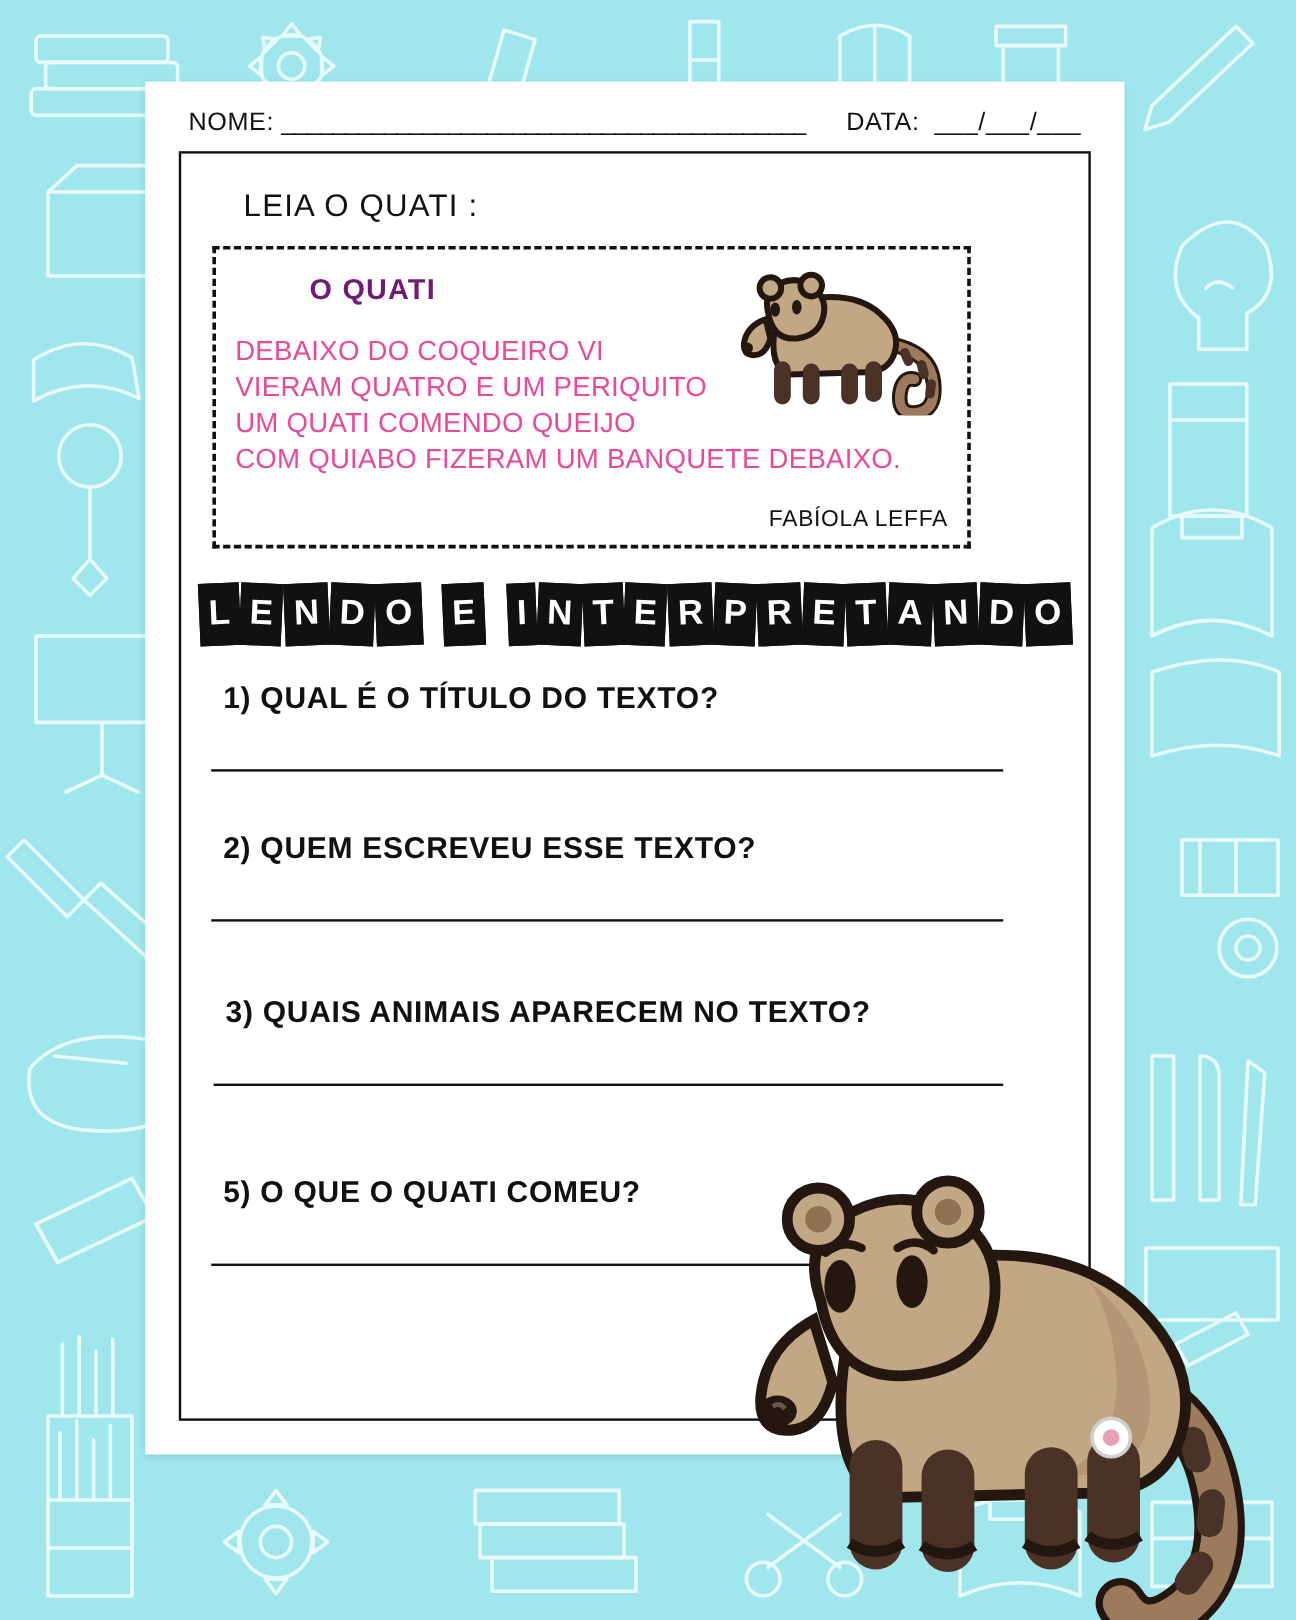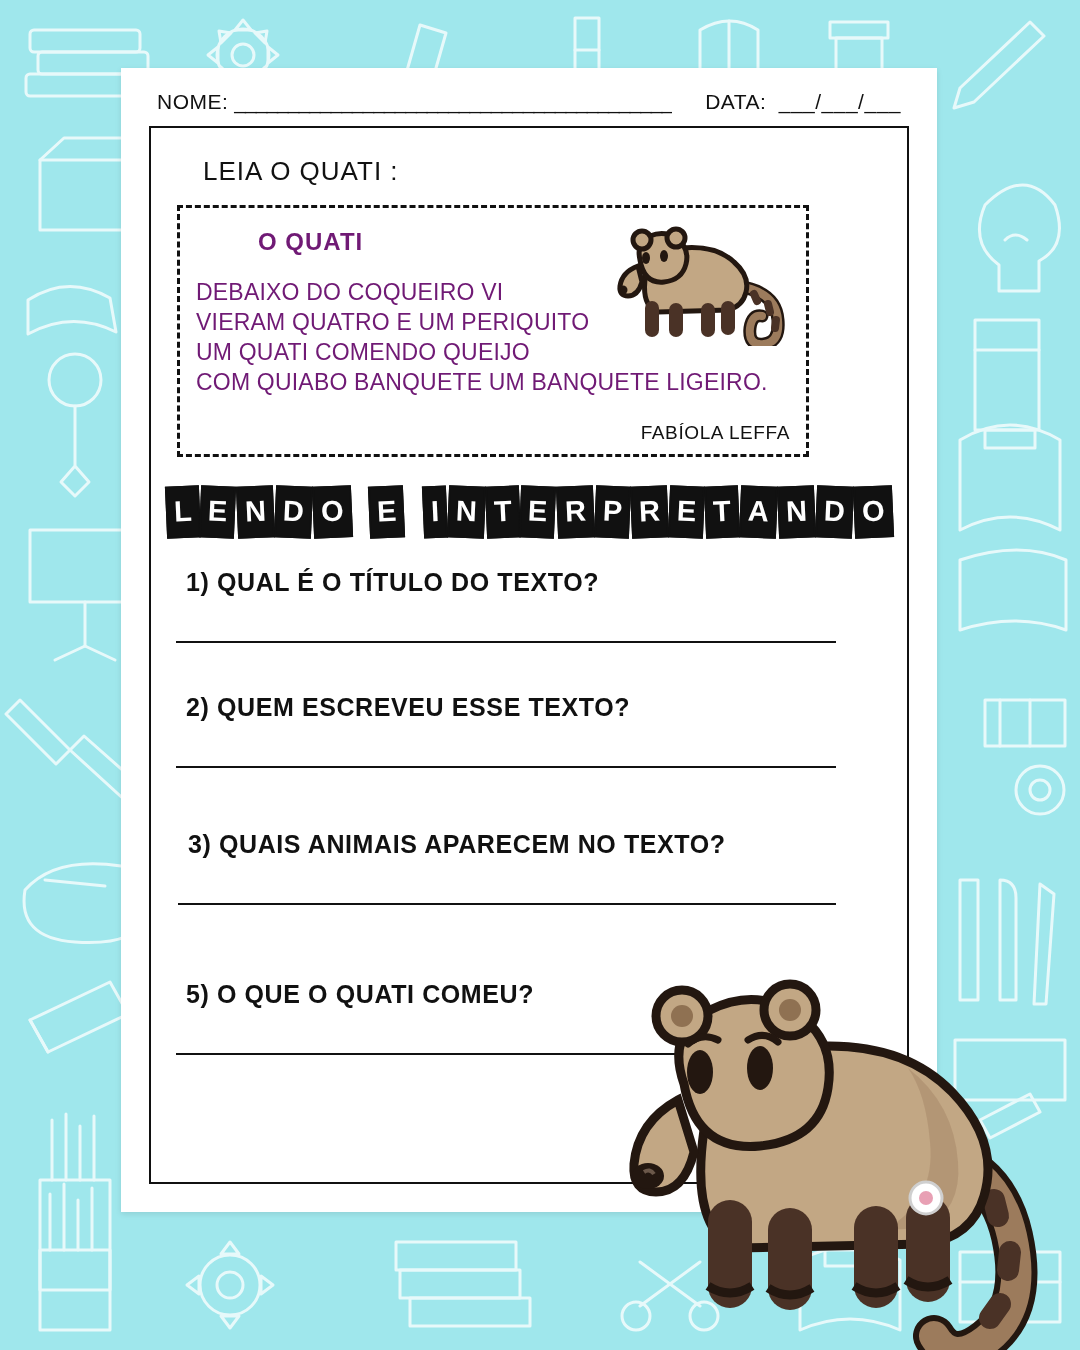--- a/index.html
+++ b/index.html
@@ -78,21 +78,21 @@
     font-weight: bold;
     letter-spacing: 1px;
     margin: 8px 0 0 62px;
     color: #701a75;
   }
   #poem-lines {
     margin-top: 22px;
     font-size: 23px;
     line-height: 1.30;
     letter-spacing: 0.2px;
-    color: #701a75;
+    color: #ec4899;
     white-space: nowrap;
   }
   #poem-author {
     position: absolute;
     right: 16px; bottom: 10px;
     font-size: 19px;
     letter-spacing: 0.6px;
     color: #111;
   }
   #coati-small {
@@ -302,21 +302,21 @@
     <div id="inner-frame"></div>
 
     <div id="leia-label">LEIA O QUATI :</div>
 
     <div id="text-box">
       <div id="poem-title">O QUATI</div>
       <div id="poem-lines">
         <div>DEBAIXO DO COQUEIRO VI</div>
         <div>VIERAM QUATRO E UM PERIQUITO</div>
         <div>UM QUATI COMENDO QUEIJO</div>
-        <div>COM QUIABO BANQUETE UM BANQUETE LIGEIRO.</div>
+        <div>COM QUIABO FIZERAM UM BANQUETE DEBAIXO.</div>
       </div>
       <div id="poem-author">FABÍOLA LEFFA</div>
 
       <div id="coati-small">
         <svg viewBox="0 0 210 130" xmlns="http://www.w3.org/2000/svg">
 
           <path d="M150 70 q38 6 40 34 q2 22 -14 24 q-16 2 -14 -16 q2 -14 12 -12" fill="none" stroke="#231710" stroke-width="13" stroke-linecap="round"></path>
           <path d="M150 70 q38 6 40 34 q2 22 -14 24 q-16 2 -14 -16 q2 -14 12 -12" fill="none" stroke="#9c7b5c" stroke-width="8" stroke-linecap="round"></path>
           <g stroke="#4a3226" stroke-width="8" stroke-linecap="round">
             <path d="M166 78 l3 7"></path>

